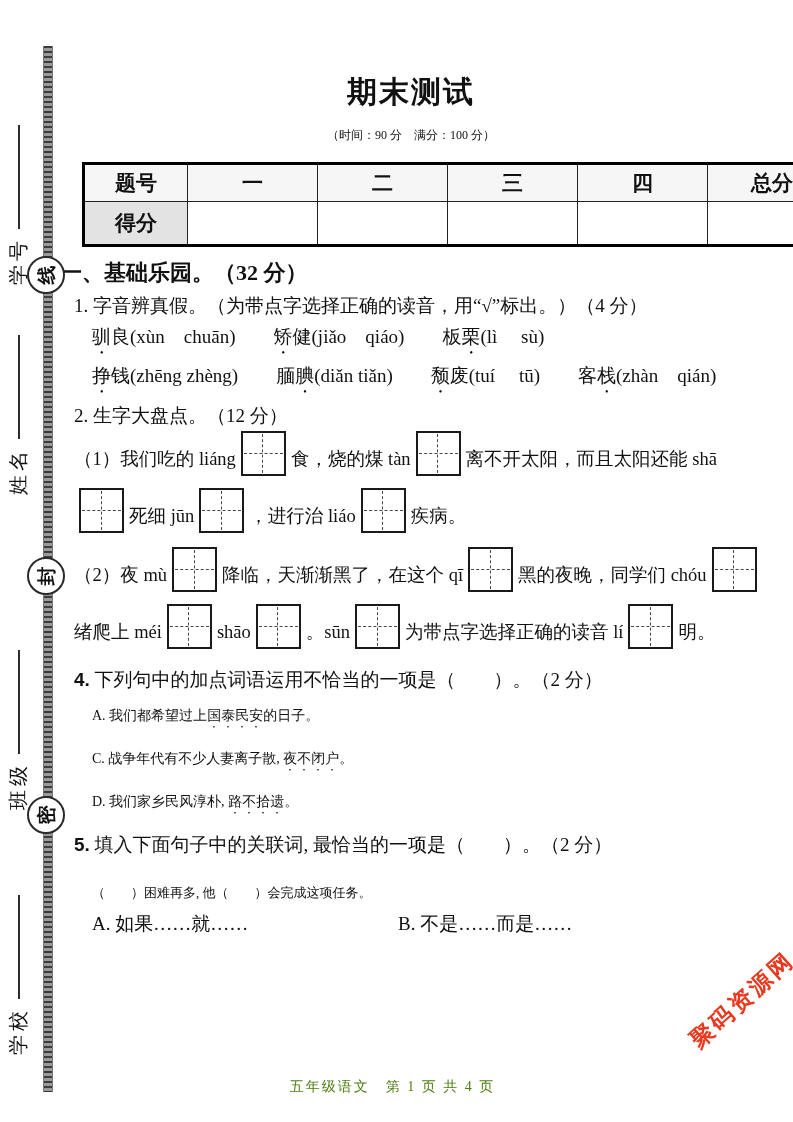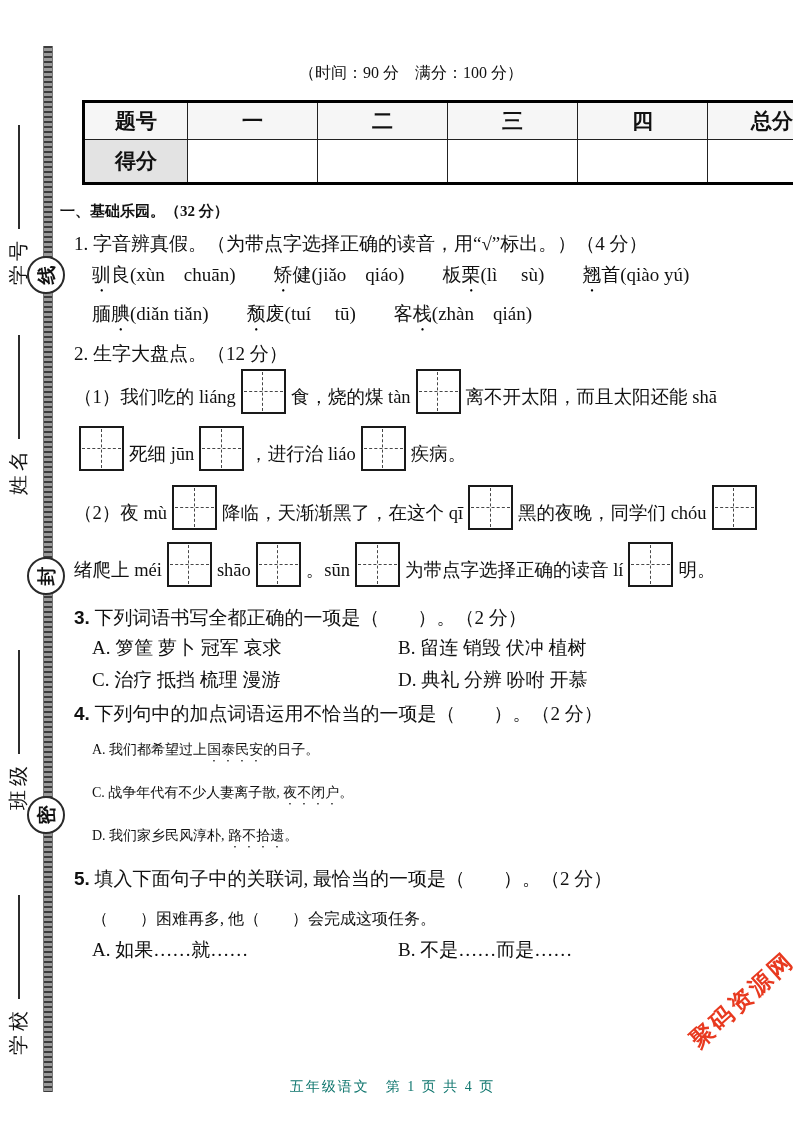--- a/index.html
+++ b/index.html
@@ -24,35 +24,35 @@
   .seal-circle{
     position:absolute;left:27px;width:34px;height:34px;border:2.5px solid #2a2a2a;border-radius:50%;
     background:#fff;z-index:3;display:flex;align-items:center;justify-content:center;
   }
   .seal-circle span{display:block;transform:rotate(-90deg);font-size:19px;font-weight:bold;}
 
   
   .content{position:absolute;left:60px;top:56px;width:702px;}
   .title{font-size:31px;font-weight:bold;text-align:center;letter-spacing:1px;line-height:40px;}
   .subtitle{font-size:30px;font-weight:bold;text-align:center;margin-top:16px;line-height:40px;letter-spacing:2px;}
-  .meta{font-size:16px;text-align:center;margin-top:4px;line-height:26px;}
+  .meta{font-size:12px;text-align:center;margin-top:10px;line-height:26px;}
 
   table.score-table{
     border-collapse:collapse;margin:14px 0 0 22px;width:757px;border:3px solid #000;table-layout:fixed;
   }
   table.score-table th,table.score-table td{
     border:1.6px solid #222;font-size:21px;font-weight:bold;text-align:center;padding:0;
   }
   table.score-table col.c0{width:104px;}
   table.score-table tr.hrow th{height:36px;background:#f6f6f6;}
   table.score-table tr.srow th,table.score-table tr.srow td{height:42px;}
   table.score-table th.gray{background:#e3e3e3;}
   table.score-table td{background:#fff;font-weight:normal;}
 
-  .section-heading{font-size:15px;font-weight:bold;margin-top:12px;line-height:28px;}
+  .section-heading{font-size:22px;font-weight:bold;margin-top:12px;line-height:28px;}
   .stem{font-size:19px;line-height:27px;margin-top:5px;padding-left:14px;}
   .stem .qnum{font-weight:bold;font-family:"Liberation Sans","DejaVu Sans",sans-serif;}
   .pinyin-row{display:flex;padding-left:32px;font-size:19px;line-height:31px;white-space:pre;margin-top:2px;gap:16px;}
   .pinyin-row .py-item{margin-right:22px;}
   .emdot{
     -webkit-text-emphasis:filled dot #000;text-emphasis:filled dot #000;
     -webkit-text-emphasis-position:under right;text-emphasis-position:under right;
   }
 
   .fillp{font-size:18.5px;line-height:57px;padding-left:14px;margin:2px 0 0 0;}
@@ -60,23 +60,23 @@
     display:inline-block;width:41px;height:41px;border:2px solid #1a1a1a;background:#fff;
     position:relative;vertical-align:-11px;margin:0 5px;
   }
   .tzg::before{content:"";position:absolute;left:1px;right:1px;top:50%;margin-top:-1px;border-top:1.5px dashed #474747;}
   .tzg::after{content:"";position:absolute;top:1px;bottom:1px;left:50%;margin-left:-1px;border-left:1.5px dashed #474747;}
 
   .two-col{display:flex;padding-left:32px;font-size:19px;line-height:30px;margin-top:2px;white-space:pre;}
   .two-col .ca{width:306px;}
   .opt-line{font-size:14px;line-height:27px;padding-left:32px;margin-top:8px;}
   .q4 .opt-line{margin-top:9px;}
-  .sentence{font-size:16px;line-height:29px;padding-left:32px;margin-top:12px;}
+  .sentence{font-size:13px;line-height:29px;padding-left:32px;margin-top:20px;}
 
-  .footer{position:absolute;left:0;right:8px;top:1078px;text-align:center;font-size:14px;color:#0f766e;letter-spacing:2px;}
+  .footer{position:absolute;left:0;right:8px;top:1078px;text-align:center;font-size:14px;color:#4d7c0f;letter-spacing:2px;}
   .watermark{
     position:absolute;left:694px;top:1028px;font-size:23px;font-weight:bold;white-space:nowrap;
     transform:rotate(-42deg);transform-origin:left center;letter-spacing:3px;z-index:5;
     font-family:"Liberation Sans","DejaVu Sans",sans-serif;
   }
 </style>
 </head>
 <body>
 
 <div class="page">
@@ -105,20 +105,21 @@
   </div>
   <div class="seal-circle" style="top:557px;">
     <span>封</span>
   </div>
   <div class="seal-circle" style="top:796px;">
     <span>密</span>
   </div>
 
   <div class="content">
 
+    <div class="subtitle">期末测试</div>
     <div class="meta">（时间：90 分　满分：100 分）</div>
 
     <table class="score-table">
       <colgroup>
           <col class="c0">
           <col>
           <col>
           <col>
           <col>
           <col>
@@ -144,46 +145,35 @@
       </table>
 
     <div class="section-heading">一、基础乐园。（32 分）</div>
 
     <div>
       <div class="stem">1. 字音辨真假。（为带点字选择正确的读音，用“√”标出。）（4 分）</div>
       <div class="pinyin-row">
         <span class="py-item"><span></span><span class="emdot">驯</span><span>良(xùn　chuān)</span></span>
         <span class="py-item"><span></span><span class="emdot">矫</span><span>健(jiǎo　qiáo)</span></span>
         <span class="py-item"><span>板</span><span class="emdot">栗</span><span>(lì　 sù)</span></span>
-        <span class="py-item"><span></span><span class="emdot">翘</span><span>首(qiào yú)</span></span>
       </div>
       <div class="pinyin-row">
+        <span class="py-item"><span></span><span class="emdot">挣</span><span>钱(zhēng zhèng)</span></span>
         <span class="py-item"><span>腼</span><span class="emdot">腆</span><span>(diǎn tiǎn)</span></span>
         <span class="py-item"><span></span><span class="emdot">颓</span><span>废(tuí　 tū)</span></span>
         <span class="py-item"><span>客</span><span class="emdot">栈</span><span>(zhàn　qián)</span></span>
       </div>
     </div>
 
     <div>
       <div class="stem">2. 生字大盘点。（12 分）</div>
       <p class="fillp"><span>（1）我们吃的 liáng</span><span class="tzg"></span><span>食，烧的煤 tàn</span><span class="tzg"></span><span>离不开太阳，而且太阳还能 shā</span><span class="tzg"></span><span>死细 jūn</span><span class="tzg"></span><span>，进行治 liáo</span><span class="tzg"></span><span>疾病。</span></p>
       <p class="fillp"><span>（2）夜 mù</span><span class="tzg"></span><span>降临，天渐渐黑了，在这个 qī</span><span class="tzg"></span><span>黑的夜晚，同学们 chóu</span><span class="tzg"></span><span>绪爬上 méi</span><span class="tzg"></span><span>shāo</span><span class="tzg"></span><span>。sūn</span><span class="tzg"></span><span>为带点字选择正确的读音 lí</span><span class="tzg"></span><span>明。</span></p>
     </div>
 
-    <div>
-      <div class="stem"><span class="qnum">3.</span><span> 下列词语书写全都正确的一项是（　　）。（2 分）</span></div>
-      <div class="two-col">
-        <span class="ca">A. 箩筐 萝卜 冠军 哀求</span>
-        <span class="cb">B. 留连 销毁 伏冲 植树</span>
-      </div>
-      <div class="two-col">
-        <span class="ca">C. 治疗 抵挡 梳理 漫游</span>
-        <span class="cb">D. 典礼 分辨 吩咐 开慕</span>
-      </div>
-    </div>
 
     <div class="q4">
       <div class="stem"><span class="qnum">4.</span><span> 下列句中的加点词语运用不恰当的一项是（　　）。（2 分）</span></div>
       <p class="opt-line"><span>A. 我们都希望过上</span><span class="emdot">国泰民安</span><span>的日子。</span></p>
       <p class="opt-line"><span>C. 战争年代有不少人妻离子散, </span><span class="emdot">夜不闭户</span><span>。</span></p>
       <p class="opt-line"><span>D. 我们家乡民风淳朴, </span><span class="emdot">路不拾遗</span><span>。</span></p>
     </div>
 
     <div>
       <div class="stem"><span class="qnum">5.</span><span> 填入下面句子中的关联词, 最恰当的一项是（　　）。（2 分）</span></div>

